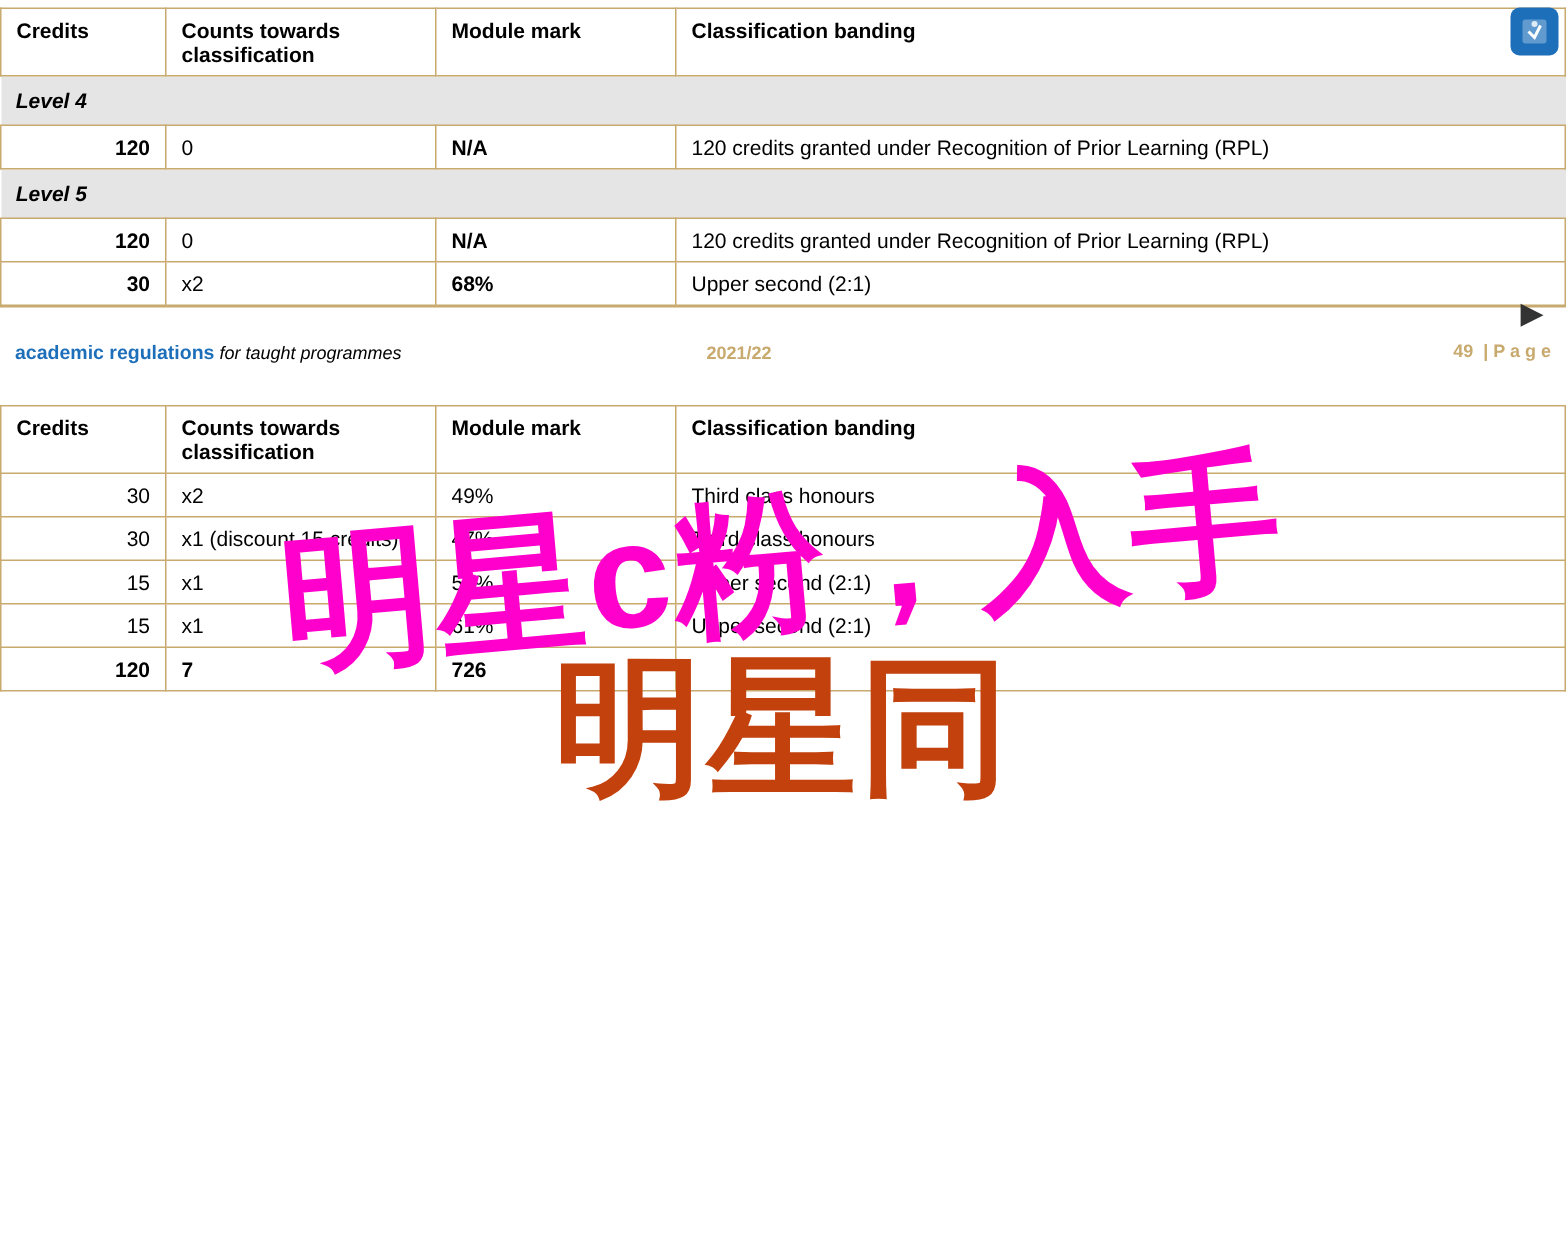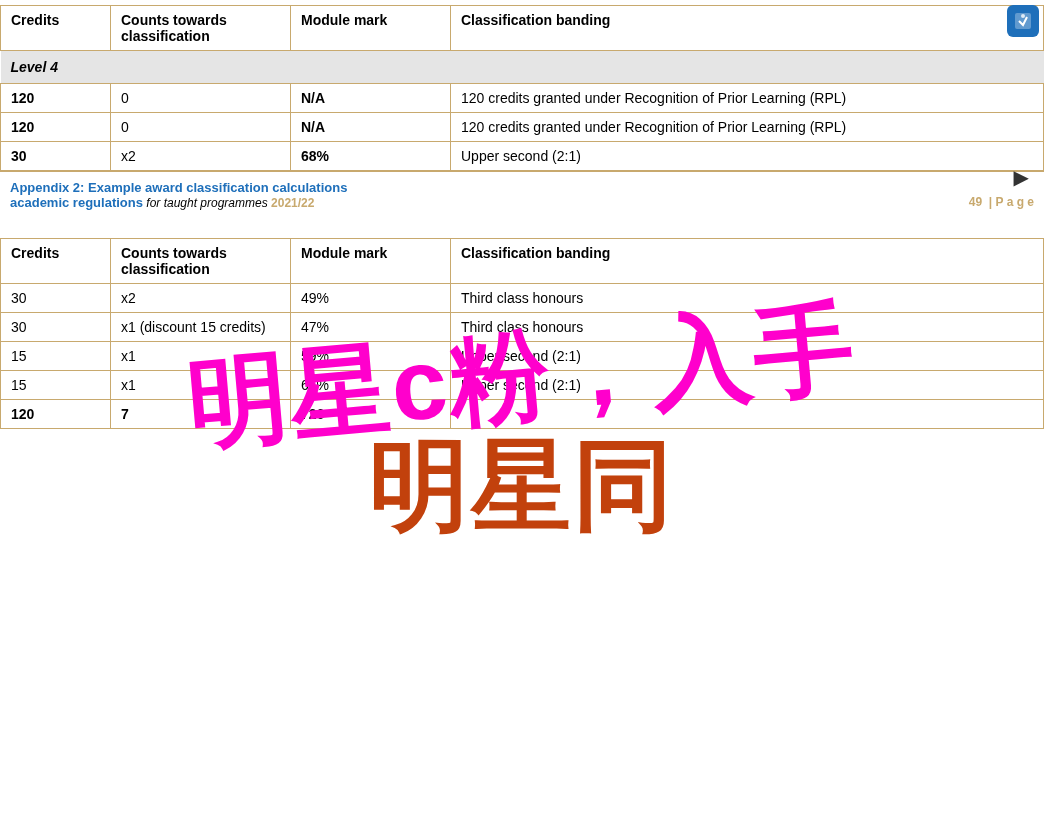--- a/index.html
+++ b/index.html
@@ -159,21 +159,21 @@
       position: absolute;
       bottom: 240px;
       right: 15px;
       font-size: 20px;
       color: #333;
       z-index: 10;
     }
 
     
     .num-cell {
-      text-align: left;
+      text-align: right;
       padding-right: 15px;
     }
 
     .bold-cell {
       font-weight: bold;
     }
   </style>
 </head>
 <body>
 
@@ -202,43 +202,45 @@
         <tr class="level-row">
           <td colspan="4">Level 4</td>
         </tr>
         <tr>
           <td class="num-cell bold-cell">120</td>
           <td>0</td>
           <td class="bold-cell">N/A</td>
           <td>120 credits granted under Recognition of Prior Learning (RPL)</td>
         </tr>
 
+        <tr class="level-row">
+          <td colspan="4">Level 5</td>
+        </tr>
         <tr>
           <td class="num-cell bold-cell">120</td>
           <td>0</td>
           <td class="bold-cell">N/A</td>
           <td>120 credits granted under Recognition of Prior Learning (RPL)</td>
         </tr>
 
         <tr>
           <td class="num-cell bold-cell">30</td>
           <td>x2</td>
           <td class="bold-cell">68%</td>
           <td>Upper second (2:1)</td>
         </tr>
       </tbody>
     </table>
   </div>
 
   <div class="footer-bar">
-    <span class="appendix-link">Appendix 2: Example award classification calculations</span>
     <br>
     <span class="footer-left appendix-link">academic regulations</span>
     <span class="footer-italic"> for taught programmes</span>
-    <span class="footer-year" style="">2021/22</span>
+    <span class="footer-year" style="margin-left: 200px;">2021/22</span>
     <span class="footer-page">
       <span>49</span>
       &nbsp;<span>| P a g e</span>
     </span>
   </div>
 
   <div class="watermark-overlay">
     <div class="watermark-line1">明星c粉，入手</div>
     <div class="watermark-line2">明星同</div>
   </div>

